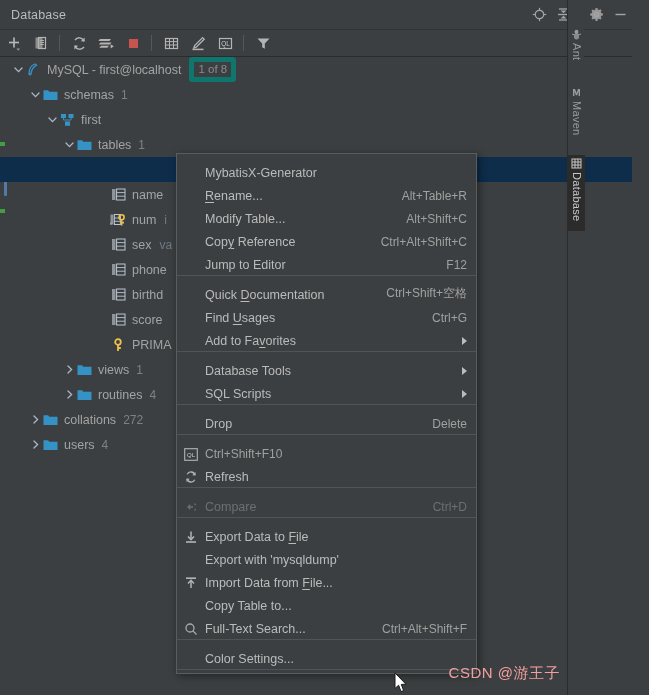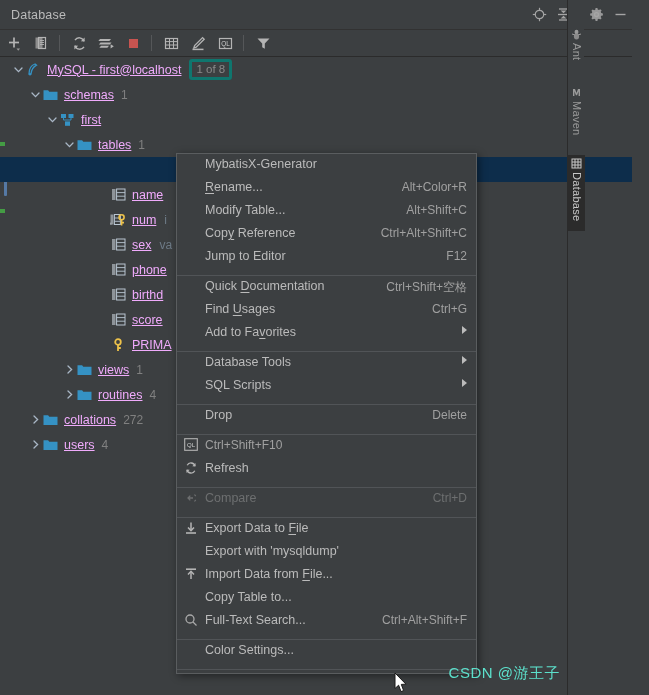--- a/index.html
+++ b/index.html
@@ -58,37 +58,37 @@
     padding-left: 11px; white-space: nowrap; font-size: 12.5px;
   }
   .row.selected { background: #0d2d4b; flex-direction: column; }
   .arrow {
     width: 14px; height: 14px; display: inline-flex; align-items: center; justify-content: center;
     flex: 0 0 14px; color: #a9b7c6;
   }
   .arrow svg { display:block; }
   .ico { width: 17px; height: 16px; flex: 0 0 17px; display: inline-flex;
          align-items: center; justify-content: center; margin-right: 5px; }
-  .lbl { color: #f0abfc; text-decoration: underline; }
+  .lbl { color: #a3a3a3; }
   .sub { color: #808080; margin-left: 7px; font-size: 12px; }
   .typ { color: #6d7a86; margin-left: 8px; font-size: 12px; }
   .badge {
     margin-left: 8px; font-size: 11.5px; color: #8a8a8a;
-    border: 3px solid #0f766e; border-radius: 3px; padding: 0px 4px; line-height: 15px;
+    border: 5px solid #0f766e; border-radius: 3px; padding: 0px 4px; line-height: 15px;
   }
 
   
   .menu {
     position: absolute; left: 176px; top: 153px; width: 301px;
     background: #3c3f41; border: 1px solid #5a5d5f;
     box-shadow: 2px 2px 8px rgba(0,0,0,.45);
     padding: 3px 0 0 0; z-index: 40;
   }
   .mi {
-    position: relative; height: 23px; display: flex; align-items: flex-start;
+    position: relative; height: 23px; display: flex; align-items: flex-end;
     font-size: 12.5px; color: #bbbbbb; padding-left: 0px;
   }
   .mi .mico { width: 28px; flex: 0 0 28px; display: flex; align-items: center; justify-content: center; }
   .mi .mlabel { flex: 1 1 auto; white-space: nowrap; }
   .mi .mkey { color: #a0a0a0; font-size: 12px; margin-right: 9px; white-space: nowrap; }
   .mi .marrow { position: absolute; right: 8px; color: #bbbbbb; font-size: 9px; line-height: 1; }
   .mi.disabled .mlabel, .mi.disabled .mkey { color: #6d6f70; }
   .msep { height: 1px; background: #515457; margin: 3px 0; }
   .und { text-decoration: underline; text-underline-offset: 2px; }
 
@@ -103,21 +103,21 @@
     font-size: 11px; color: #9a9a9a; letter-spacing: .3px;
     display: flex; align-items: center; justify-content: flex-start;
     padding-top: 3px;
   }
   .vtab.active { background: #2b2b2b; color: #c8c8c8; }
   .vtab .vico { margin-bottom: 3px; }
 
   
   .watermark {
     position: absolute; right: 24px; bottom: 12px;
-    font-size: 15px; color: #5eead4; letter-spacing: .5px;
+    font-size: 15px; color: #fca5a5; letter-spacing: .5px;
     font-family: "Liberation Sans", "DejaVu Sans", sans-serif;
     z-index: 60; opacity: .95;
   }
 
   
   .cursor { position: absolute; left: 394px; top: 672px; z-index: 70; }
 </style>
 </head>
 <body>
 
@@ -476,21 +476,21 @@
   </div>
 
   <div class="menu" id="context-menu">
       <div class="mi">
         <span class="mico"></span>
         <span class="mlabel">MybatisX-Generator</span>
       </div>
       <div class="mi">
         <span class="mico"></span>
         <span class="mlabel"><span class="und">R</span>ename...</span>
-        <span class="mkey">Alt+Color+R</span>
+        <span class="mkey">Alt+Table+R</span>
       </div>
       <div class="mi">
         <span class="mico"></span>
         <span class="mlabel">Modify Table...</span>
         <span class="mkey">Alt+Shift+C</span>
       </div>
       <div class="mi">
         <span class="mico"></span>
         <span class="mlabel">Cop<span class="und">y</span> Reference</span>
         <span class="mkey">Ctrl+Alt+Shift+C</span>

